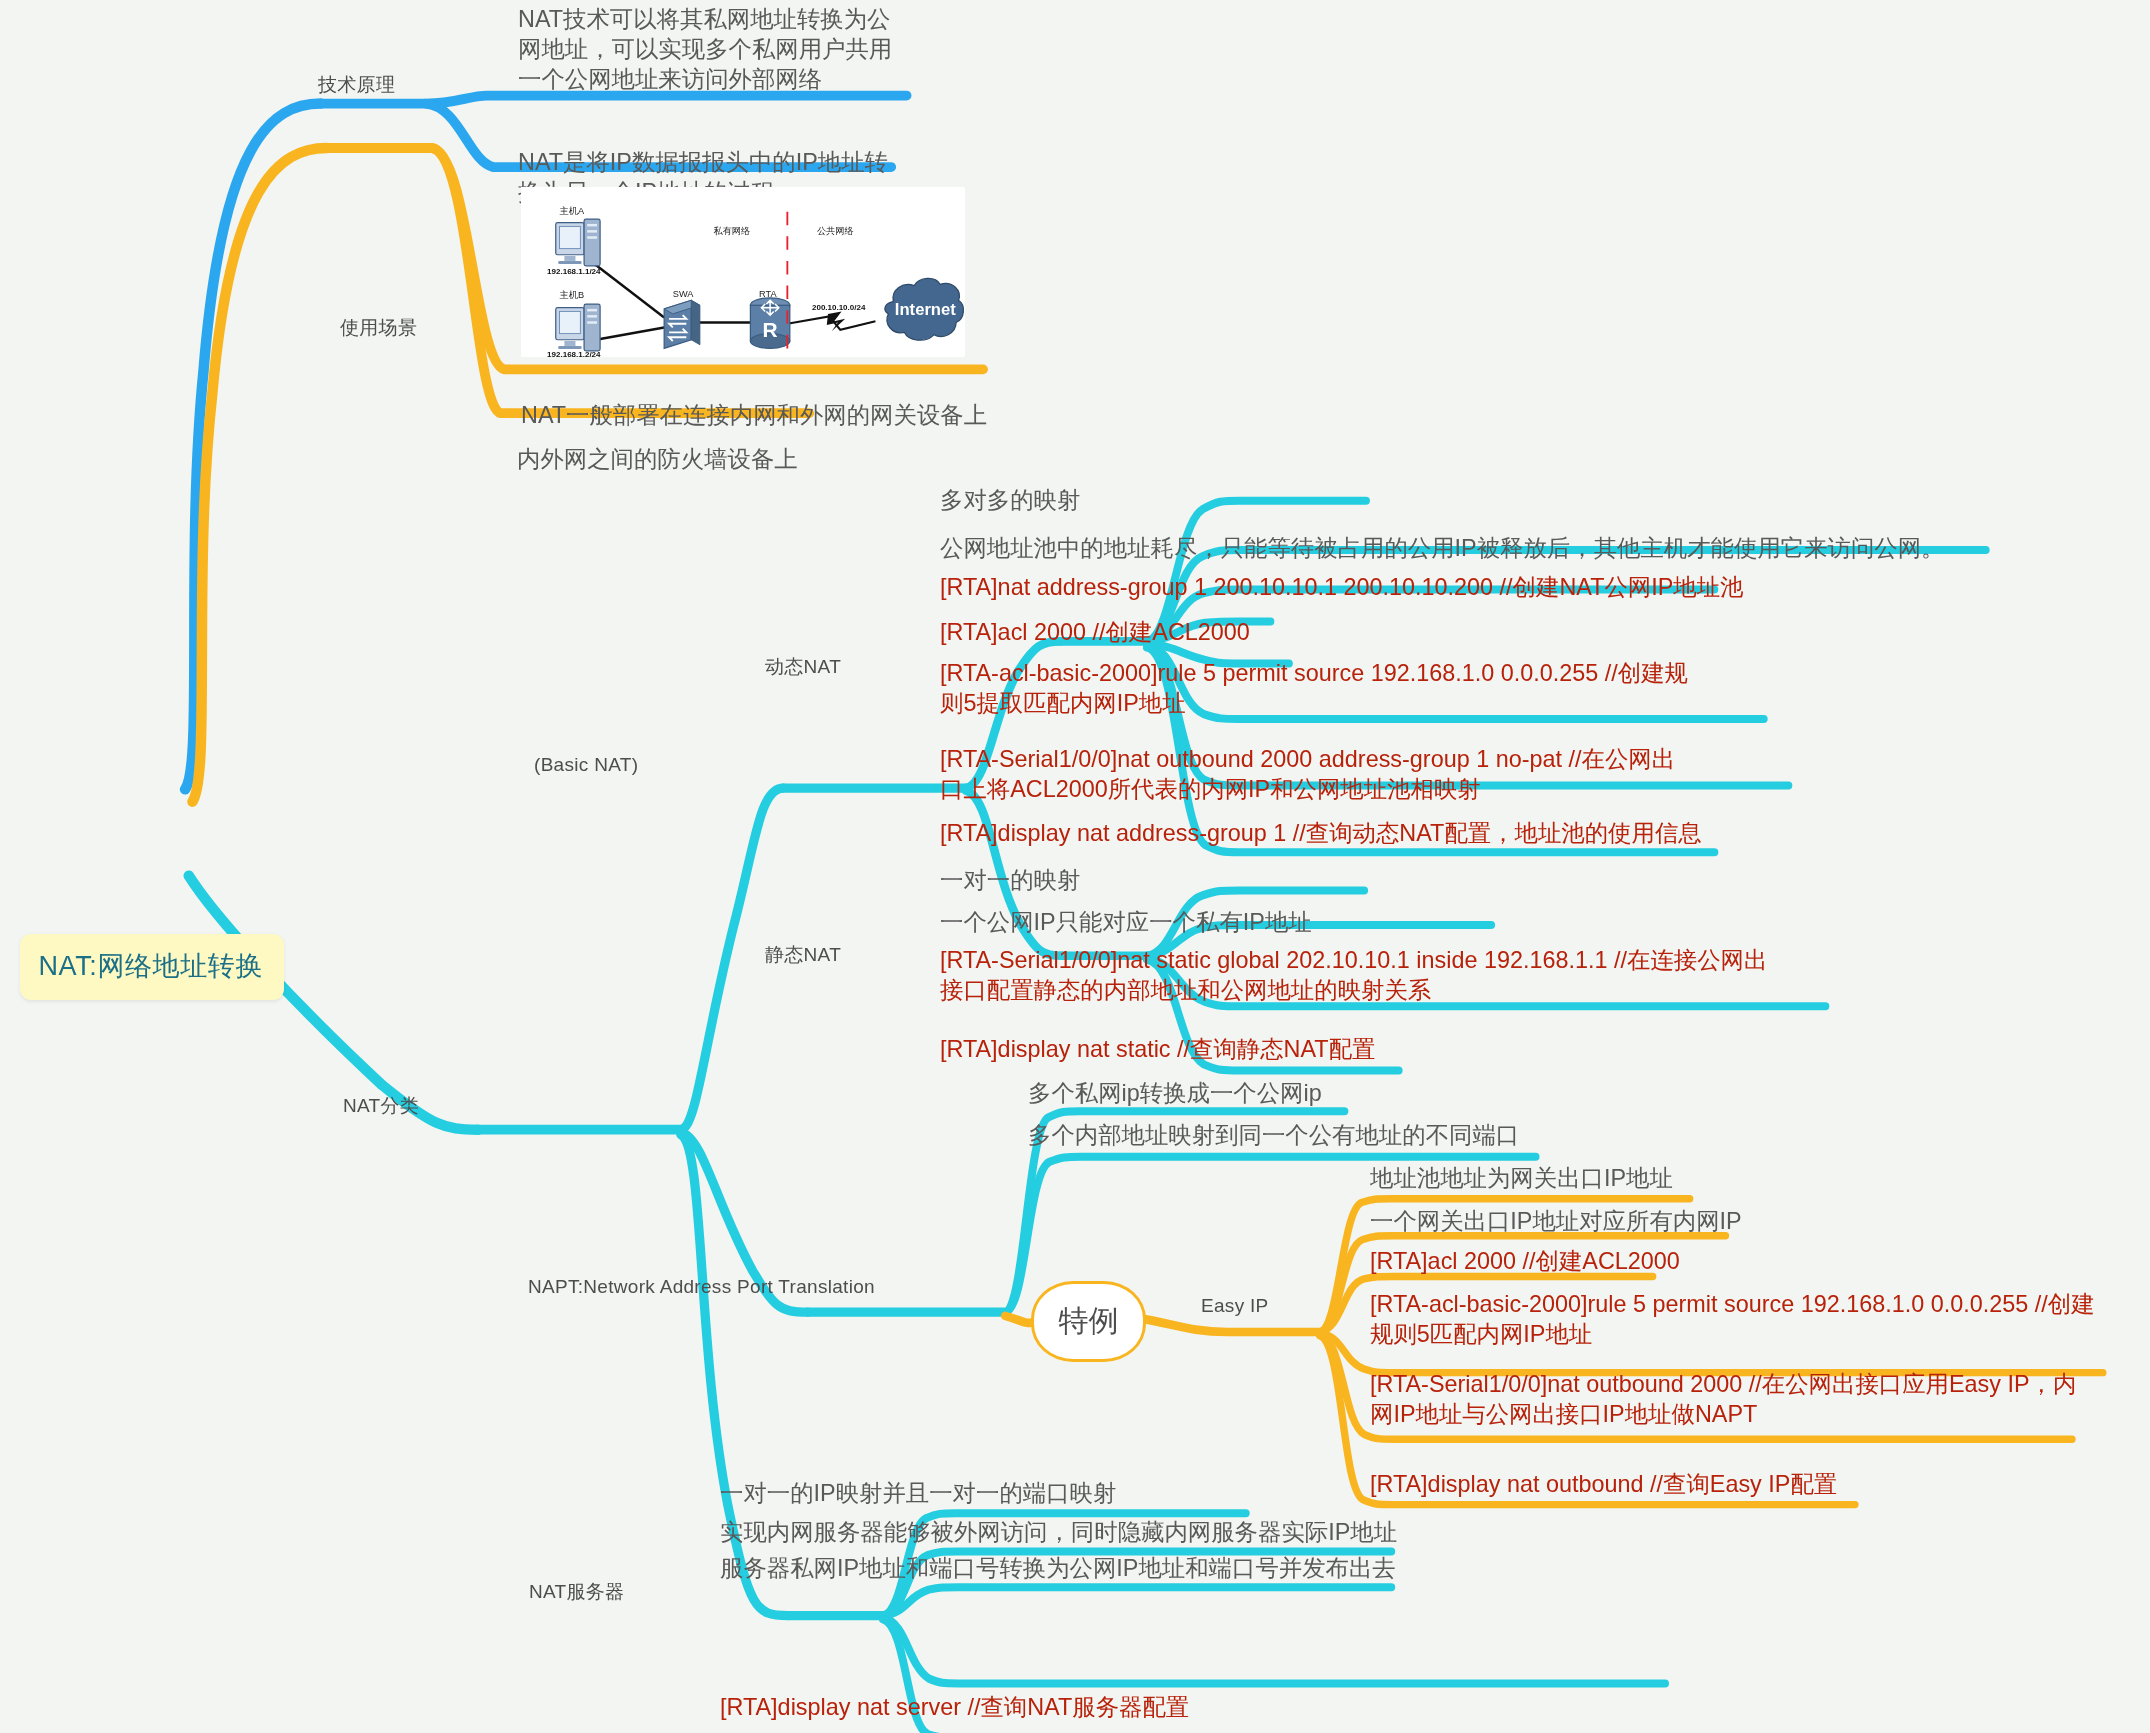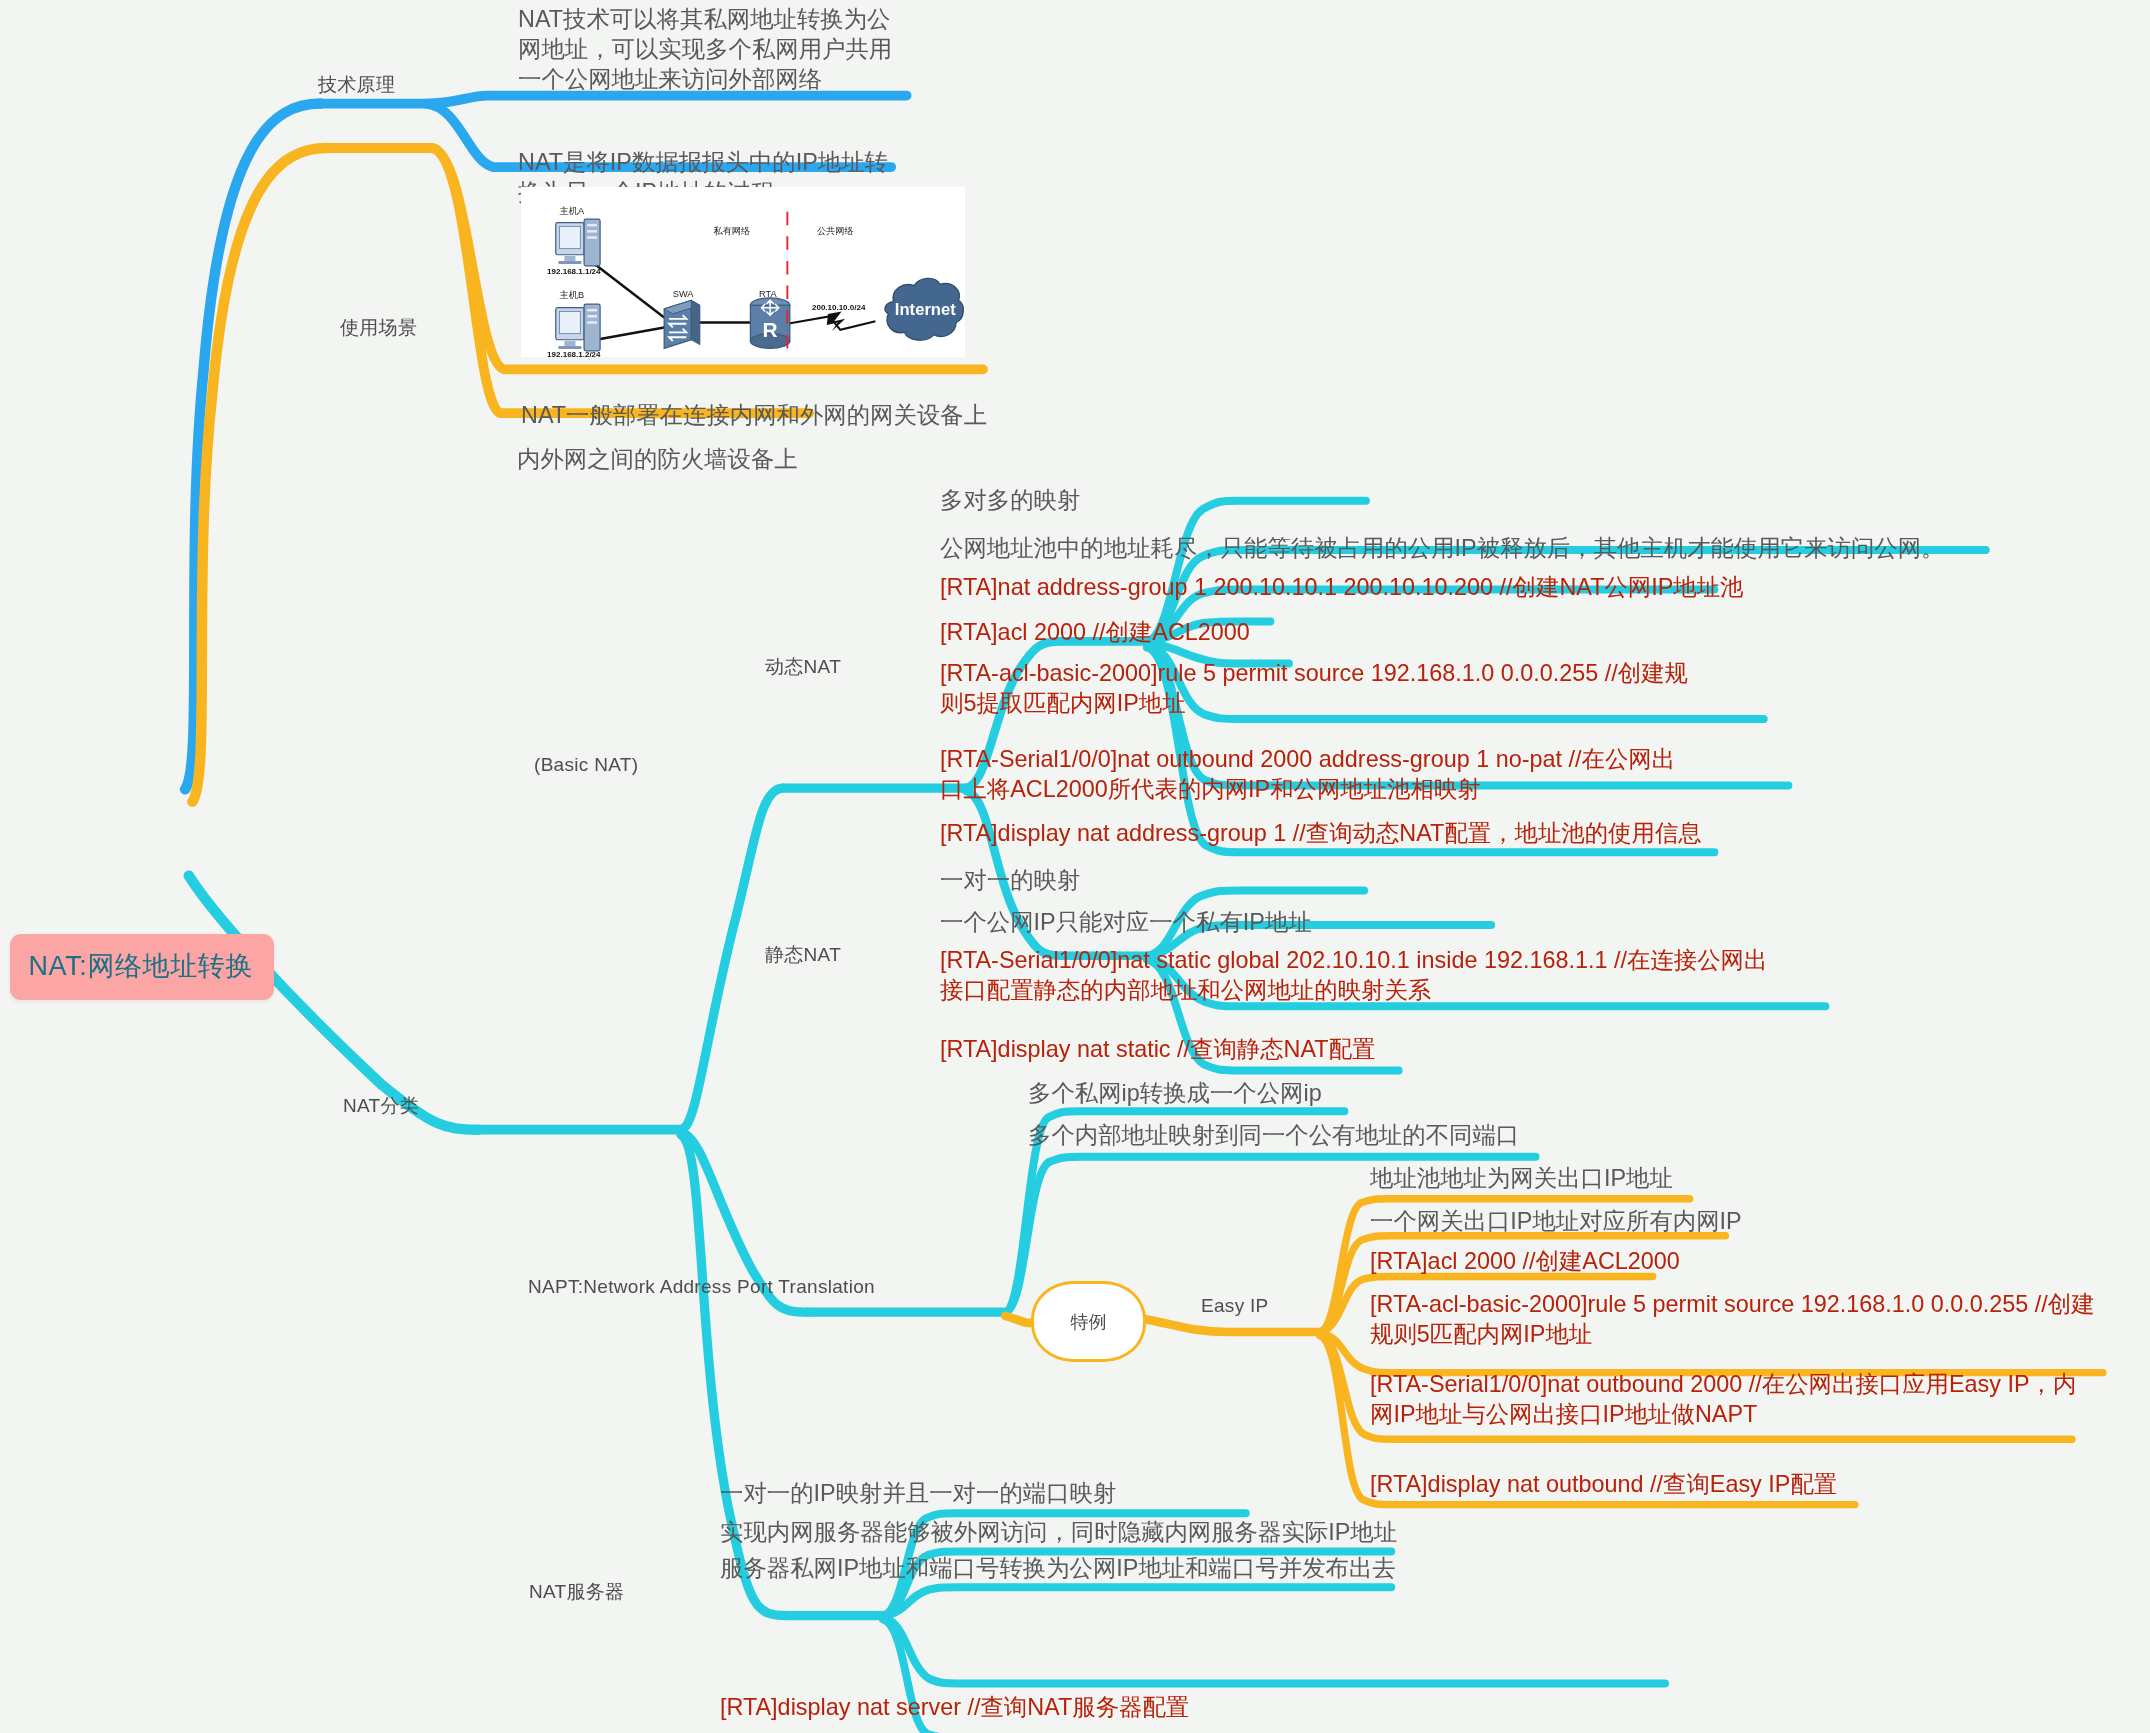--- a/index.html
+++ b/index.html
@@ -14,36 +14,36 @@
   svg.links{position:absolute;left:0;top:0;width:2151px;height:1734px;pointer-events:none;}
 
   .node{position:absolute;white-space:nowrap;line-height:1.28;}
   .lbl{color:#4d4d4d;font-size:19px;letter-spacing:0.3px;}
   .leaf{color:#595959;font-size:23.4px;}
   .leaf.cmd{color:#b8210a;}
   .leaf.wrap{white-space:normal;}
 
   
   #root{
-    position:absolute;left:10px;top:934px;
-    background:#fca5a5;border-radius:11px;
+    position:absolute;left:20px;top:934px;
+    background:#fef9c3;border-radius:11px;
     padding:13.6px 21px 16px 18.5px;
     box-shadow:0 1.2px 3.7px rgba(0,0,0,.07);
   }
   #root .root-text{color:#1b6f86;font-size:27px;letter-spacing:0.6px;}
 
   
   #oval{
     position:absolute;left:1031px;top:1281px;
     width:109px;height:75px;
     background:#ffffff;border:3.7px solid #f9b520;
     border-radius:42px/38px;
     display:flex;align-items:center;justify-content:center;
   }
-  #oval .oval-text{color:#4d4d4d;font-size:18px;}
+  #oval .oval-text{color:#4d4d4d;font-size:30px;}
 
   
   #topo{
     position:absolute;left:521px;top:187px;width:444px;height:170px;
     background:#ffffff;
   }
   #topo svg{display:block;width:444px;height:170px;}
   .topo-t{font-family:"Liberation Sans",sans-serif;fill:#222;font-size:15px;}
   .topo-ip{font-family:"Liberation Sans",sans-serif;fill:#111;font-size:13px;font-weight:bold;}
 </style>

